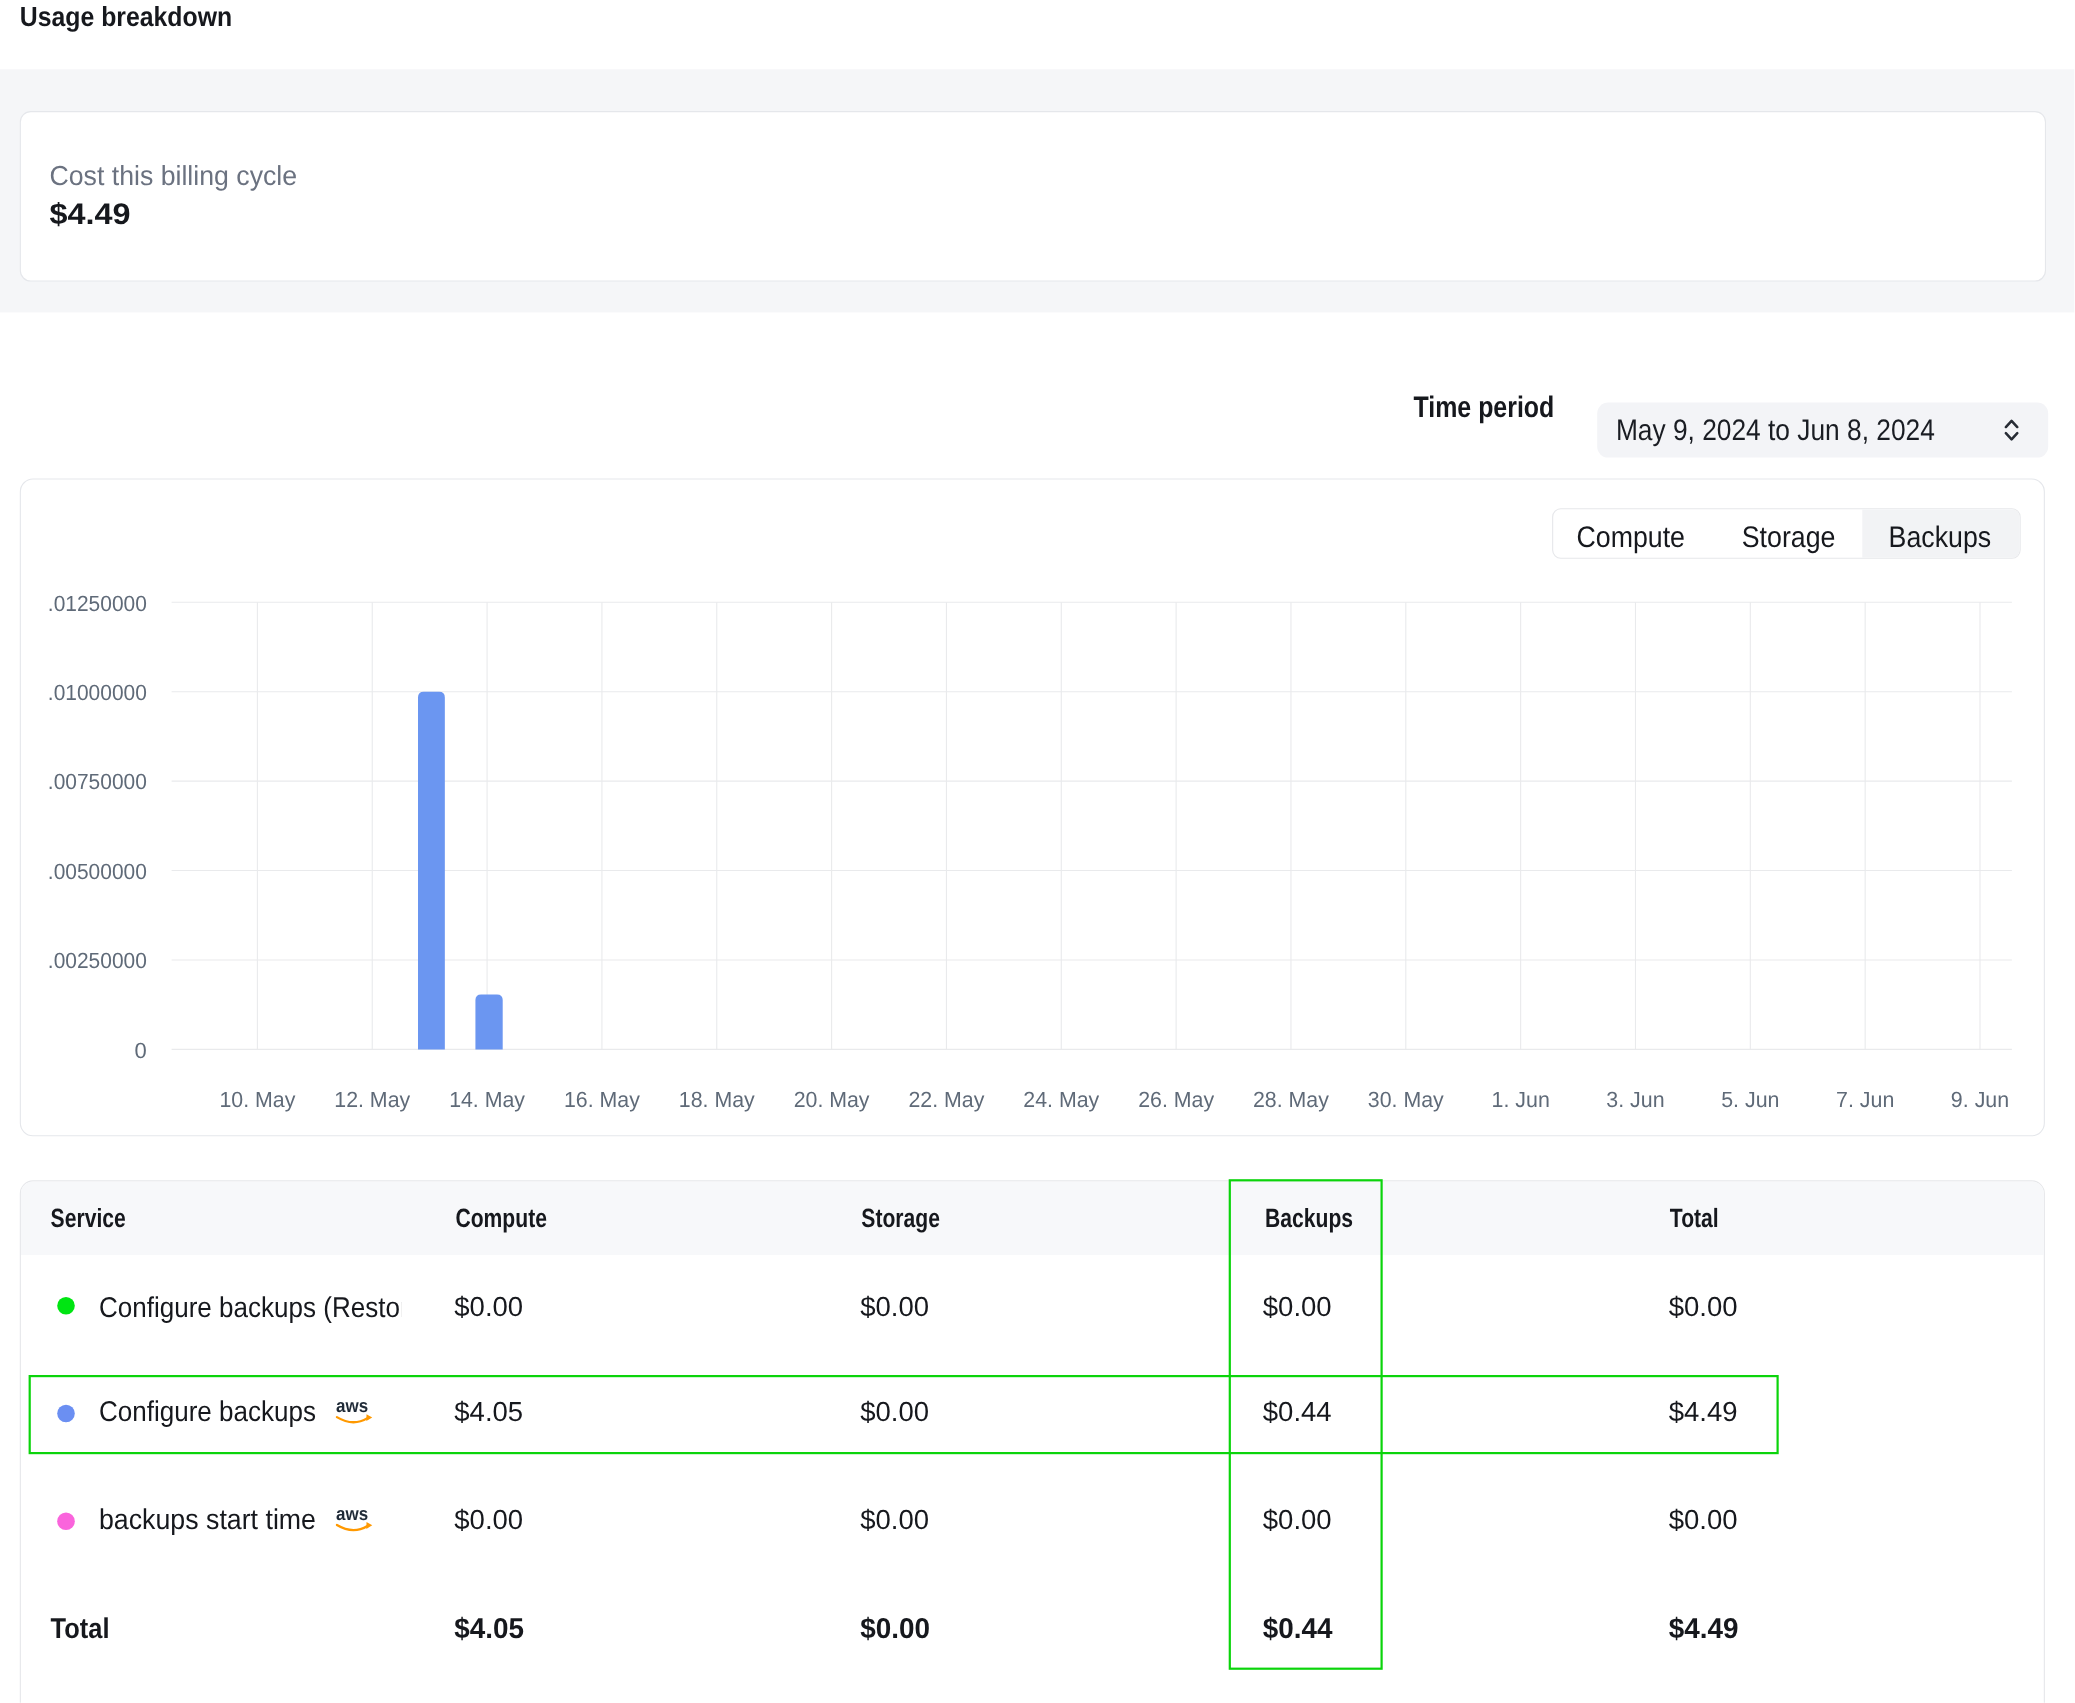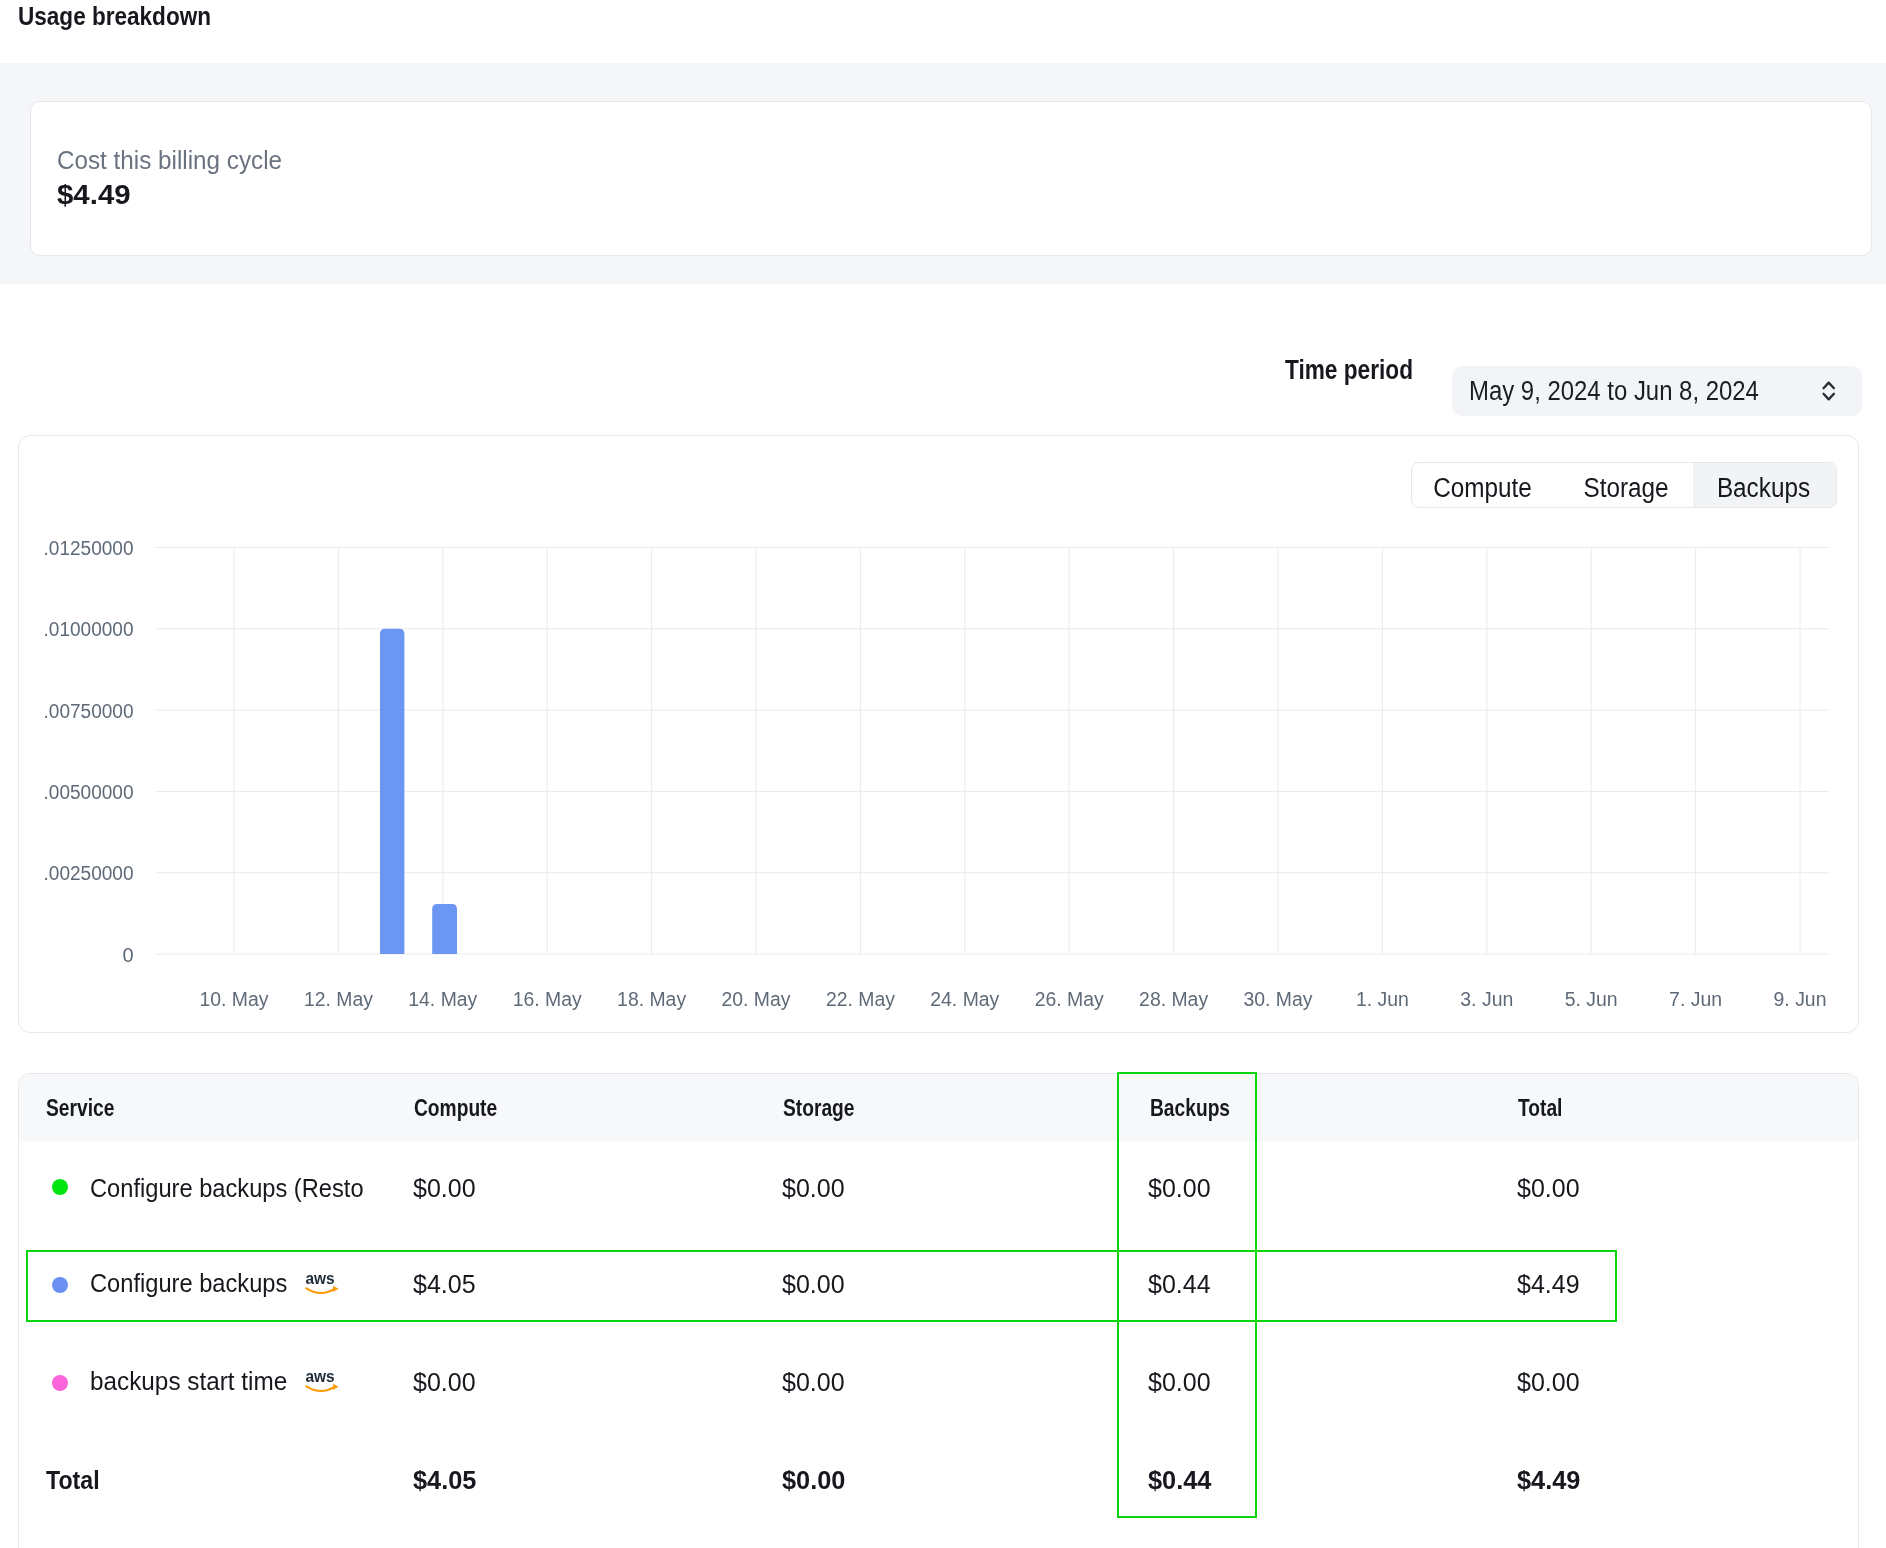--- a/index.html
+++ b/index.html
@@ -8,21 +8,21 @@
   body { position:relative; overflow:hidden; }
   .sx { transform-origin:left top; white-space:nowrap; }
 </style>
 </head>
 <body>
 
 <div class="abs sx" style="left:18px; top:2px; font-size:25px; font-weight:bold; color:#16181d; line-height:29px; transform:scaleX(0.902);">Usage breakdown</div>
 
 <div class="abs" style="left:0; top:63px; width:1886px; height:221px; background:#f5f6f8;"></div>
 
-<div class="abs" style="left:30px; top:101px; width:1842px; height:155px; background:#fff; border:1px solid #e5e7eb; border-radius:10px;">
+<div class="abs" style="left:18px; top:101px; width:1842px; height:155px; background:#fff; border:1px solid #e5e7eb; border-radius:10px;">
   <div class="abs sx" style="left:26px; top:43px; font-size:25px; color:#6b7280; line-height:30px; transform:scaleX(0.97);">Cost this billing cycle</div>
   <div class="abs sx" style="left:26px; top:77px; font-size:27px; font-weight:bold; color:#16181d; line-height:32px; transform:scaleX(1.09);">$4.49</div>
 </div>
 
 <div class="abs sx" style="left:1285px; top:354px; font-size:27px; font-weight:bold; color:#16181d; line-height:32px; transform:scaleX(0.839);">Time period</div>
 <div class="abs" style="left:1452px; top:366px; width:410px; height:50px; background:#f3f4f7; border-radius:10px;">
   <div class="abs sx" style="left:17px; top:9px; font-size:27px; color:#1a1d23; line-height:32px; transform:scaleX(0.886);">May 9, 2024 to Jun 8, 2024</div>
   <svg class="abs" style="left:366px; top:12px;" width="22" height="26" viewBox="0 0 22 26" fill="none">
     <path d="M5.5 10.2 L10.7 4.6 L15.9 10.2" stroke="#272c35" stroke-width="2.3" stroke-linecap="round" stroke-linejoin="round"></path>
     <path d="M5.5 15.8 L10.7 21.4 L15.9 15.8" stroke="#272c35" stroke-width="2.3" stroke-linecap="round" stroke-linejoin="round"></path>

